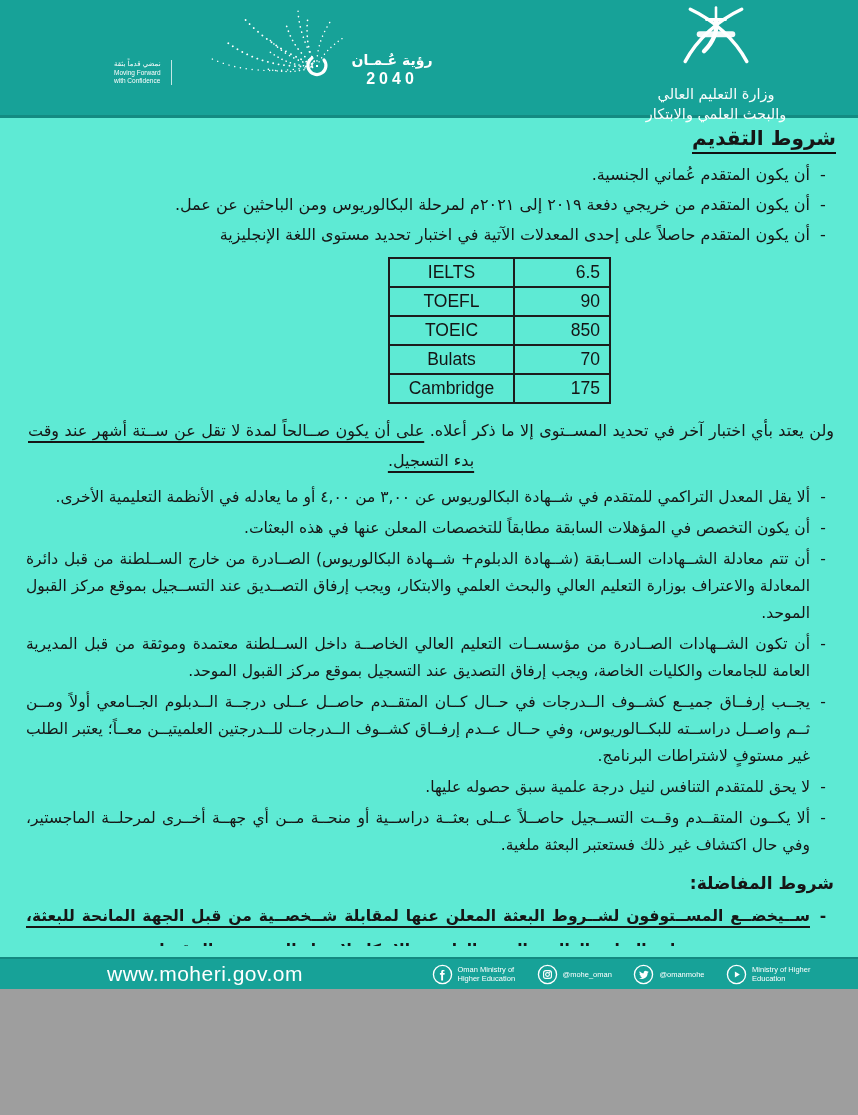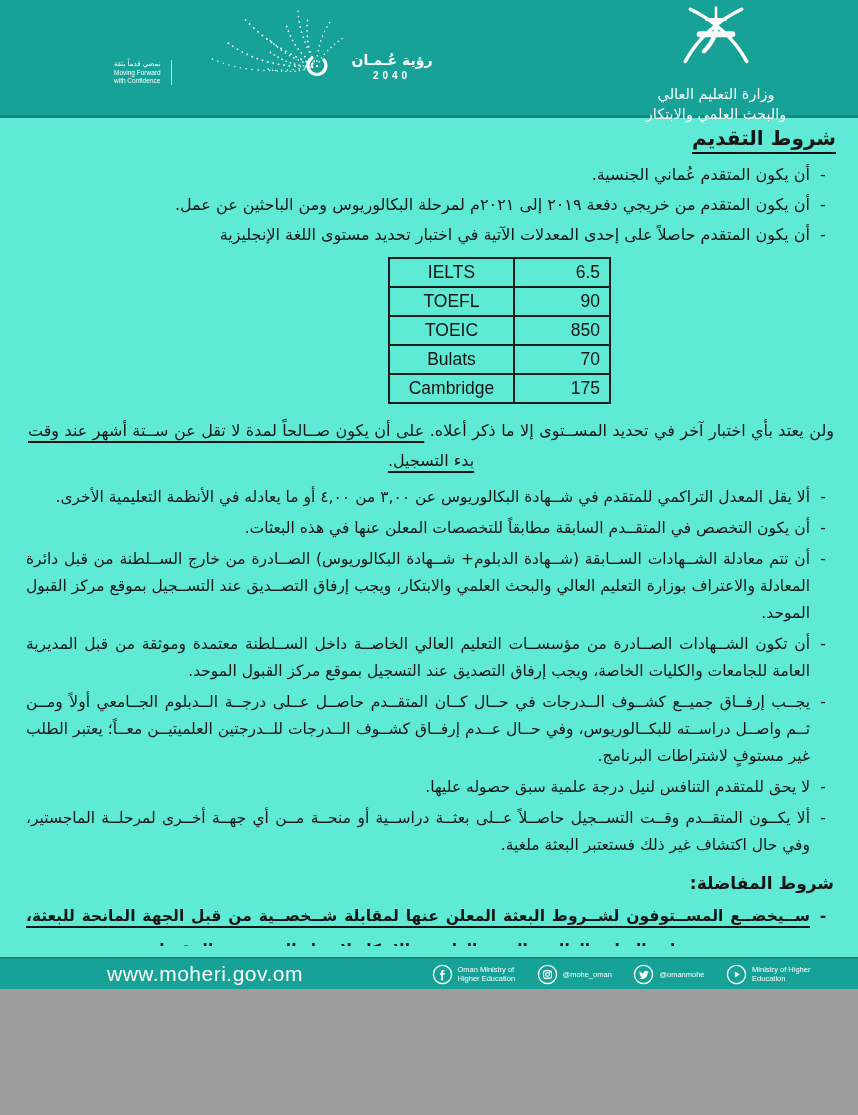--- a/index.html
+++ b/index.html
@@ -16,21 +16,21 @@
   .band.top { height:118px; position:relative; border-bottom:3px solid rgba(0,0,0,.14); }
 
   .vision-logo { position:absolute; left:112px; top:4px; width:335px; height:108px; }
   .spiral { position:absolute; left:50px; top:2px; }
   .tagline { position:absolute; left:2px; top:56px; width:58px; text-align:left;
              border-right:1px solid rgba(255,255,255,.75); padding-right:6px; }
   .tagline .t-ar { font-size:7px; line-height:1.3; white-space:pre-line; }
   .tagline .t-en { font-size:6.5px; line-height:1.25; white-space:pre-line; font-family:"Liberation Sans", sans-serif; }
   .v-title { position:absolute; left:238px; top:48px; width:84px; text-align:center; }
   .v-title .v-ar { font-size:14px; font-weight:bold; }
-  .v-title .v-year { font-size:10px; font-weight:bold; letter-spacing:4px; margin-top:2px;
+  .v-title .v-year { font-size:16px; font-weight:bold; letter-spacing:4px; margin-top:2px;
                      font-family:"Liberation Sans", sans-serif; }
 
   .ministry { position:absolute; right:26px; top:5px; width:232px; text-align:center; }
   .ministry-name { margin-top:15px; font-size:14.5px; line-height:1.4; white-space:pre-line; opacity:.97; }
 
   
   .content { flex:1 1 auto; overflow:hidden; padding:8px 22px 8px 26px; }
   .title { text-align:right; margin-bottom:7px; }
   .title-text { display:inline-block; font-size:20px; font-weight:bold;
                 border-bottom:2.5px solid #111; padding-bottom:2px; }
@@ -164,21 +164,21 @@
     </table>
 
     <p class="note"><span>ولن يعتد بأي اختبار آخر في تحديد المســتوى إلا ما ذكر أعلاه. </span><span class="u">على أن يكون صــالحاً لمدة لا تقل عن ســتة أشهر عند وقت بدء التسجيل.</span></p>
 
     <div class="bullet cond">
       <span class="dash">-</span>
       <span class="btext">ألا يقل المعدل التراكمي للمتقدم في شــهادة البكالوريوس عن ٣,٠٠ من ٤,٠٠ أو ما يعادله في الأنظمة التعليمية الأخرى.</span>
     </div>
     <div class="bullet cond">
       <span class="dash">-</span>
-      <span class="btext">أن يكون التخصص في المتقــدم السابقة مطابقاً للتخصصات المعلن عنها في هذه البعثات.</span>
+      <span class="btext">أن يكون التخصص في المؤهلات السابقة مطابقاً للتخصصات المعلن عنها في هذه البعثات.</span>
     </div>
     <div class="bullet cond">
       <span class="dash">-</span>
       <span class="btext">أن تتم معادلة الشــهادات الســابقة (شــهادة الدبلوم+ شــهادة البكالوريوس) الصــادرة من خارج الســلطنة من قبل دائرة المعادلة والاعتراف بوزارة التعليم العالي والبحث العلمي والابتكار، ويجب إرفاق التصــديق عند التســجيل بموقع مركز القبول الموحد.</span>
     </div>
     <div class="bullet cond">
       <span class="dash">-</span>
       <span class="btext">أن تكون الشــهادات الصــادرة من مؤسســات التعليم العالي الخاصــة داخل الســلطنة معتمدة وموثقة من قبل المديرية العامة للجامعات والكليات الخاصة، ويجب إرفاق التصديق عند التسجيل بموقع مركز القبول الموحد.</span>
     </div>
     <div class="bullet cond">

